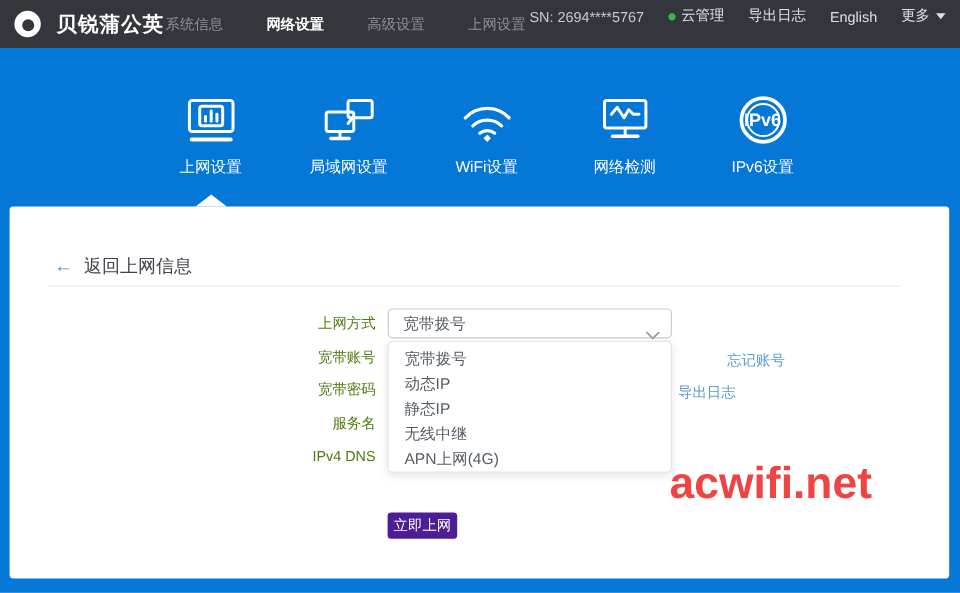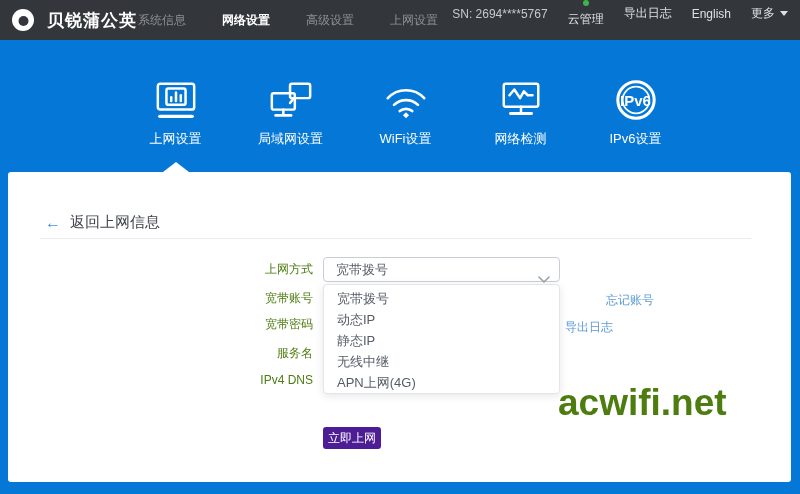--- a/index.html
+++ b/index.html
@@ -11,21 +11,21 @@
   }
   
   .topbar { position:absolute; top:0; left:0; width:800px; height:40px; background:#33363b; }
   .brand { position:absolute; left:10px; top:0; height:40px; display:flex; align-items:center; gap:11px; cursor:pointer; }
   .brand-text { color:#ffffff; font-size:17px; font-weight:bold; letter-spacing:1px; }
   .menu { position:absolute; left:138px; top:0; height:40px; display:flex; align-items:center; gap:36px; font-size:12px; color:#8d9196; }
   .mi { cursor:pointer; }
   .mi.active { color:#ffffff; font-weight:bold; }
   .top-right { position:absolute; right:12px; top:0; height:27px; display:flex; align-items:center; gap:20px; font-size:12px; color:#dde0e4; }
   .sn { color:#c6cacf; cursor:default; }
-  .cloud { display:flex; align-items:center; gap:5px; cursor:pointer;flex-direction:column; }
+  .cloud { display:flex; align-items:center; gap:5px; cursor:pointer; }
   .dot { display:inline-block; width:6px; height:6px; border-radius:50%; background:#3eb54a; }
   .more { display:flex; align-items:center; gap:5px; cursor:pointer; }
   .caret { display:inline-block; width:0; height:0; border-left:4px solid transparent; border-right:4px solid transparent; border-top:5px solid #dde0e4; }
   
   .banner { position:absolute; top:40px; left:0; width:800px; height:132px; background:#0477d7; }
   .tabs { position:absolute; left:118px; top:0; display:flex; }
   .tab { width:115px; text-align:center; color:#ffffff; cursor:pointer; }
   .tab-icon { margin-top:36px; height:46px; display:flex; align-items:flex-end; justify-content:center; }
   .tab-icon svg { stroke:#ffffff; fill:none; stroke-linecap:round; stroke-linejoin:round; }
   .tab-label { font-size:13px; margin-top:8px; }
@@ -49,21 +49,21 @@
             border:1px solid #c9ced6; border-radius:4px; font-size:13px; color:#565c66;
             line-height:23px; padding-left:12px; cursor:pointer; }
   .chev { position:absolute; right:9px; top:9px; }
   .dropdown { position:absolute; left:315px; top:112px; width:237px; height:110px; background:#ffffff;
               border:1px solid #e2e5eb; border-radius:4px; box-shadow:0 2px 8px rgba(0,0,0,0.10);
               padding-top:3px; z-index:5; }
   .opt { height:21px; line-height:21px; padding-left:13px; font-size:13px; color:#565c66; cursor:pointer; }
   .f-link { position:absolute; left:557px; font-size:12px; color:#5b9bd5; cursor:pointer; }
   .link-account { top:120px;margin-left:41px; }
   .link-password { top:147px; }
-  .watermark { position:absolute; left:550px; top:210px; font-size:37px; font-weight:bold; color:#4d7c0f; }
+  .watermark { position:absolute; left:550px; top:210px; font-size:37px; font-weight:bold; color:#ef4444; }
   .submit { position:absolute; left:315px; top:255px; width:58px; height:22px; background:#4c1d95;
             border:none; border-radius:3px; color:#ffffff; font-size:12px; line-height:22px;
             text-align:center; cursor:pointer; padding:0; font-family:inherit; }
 </style>
 </head>
 <body>
 
 <header class="topbar">
   <div class="brand">
     <span style="display:flex;">

